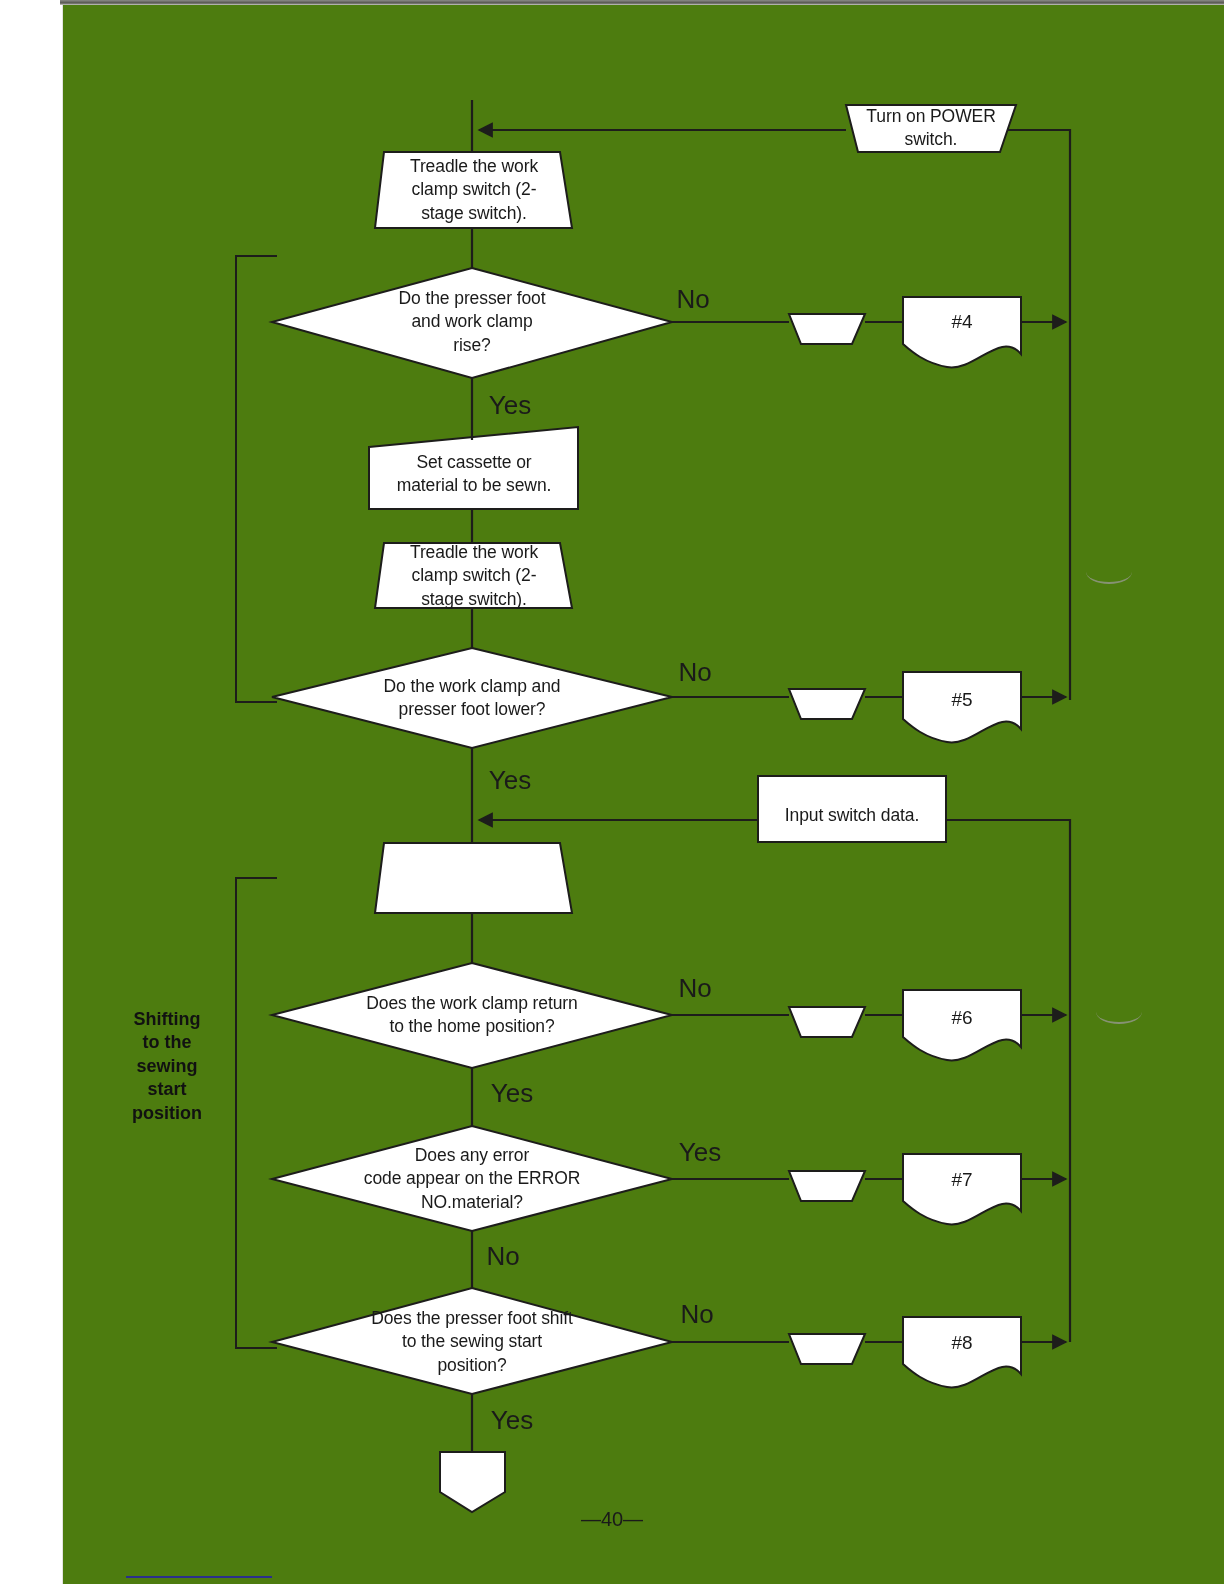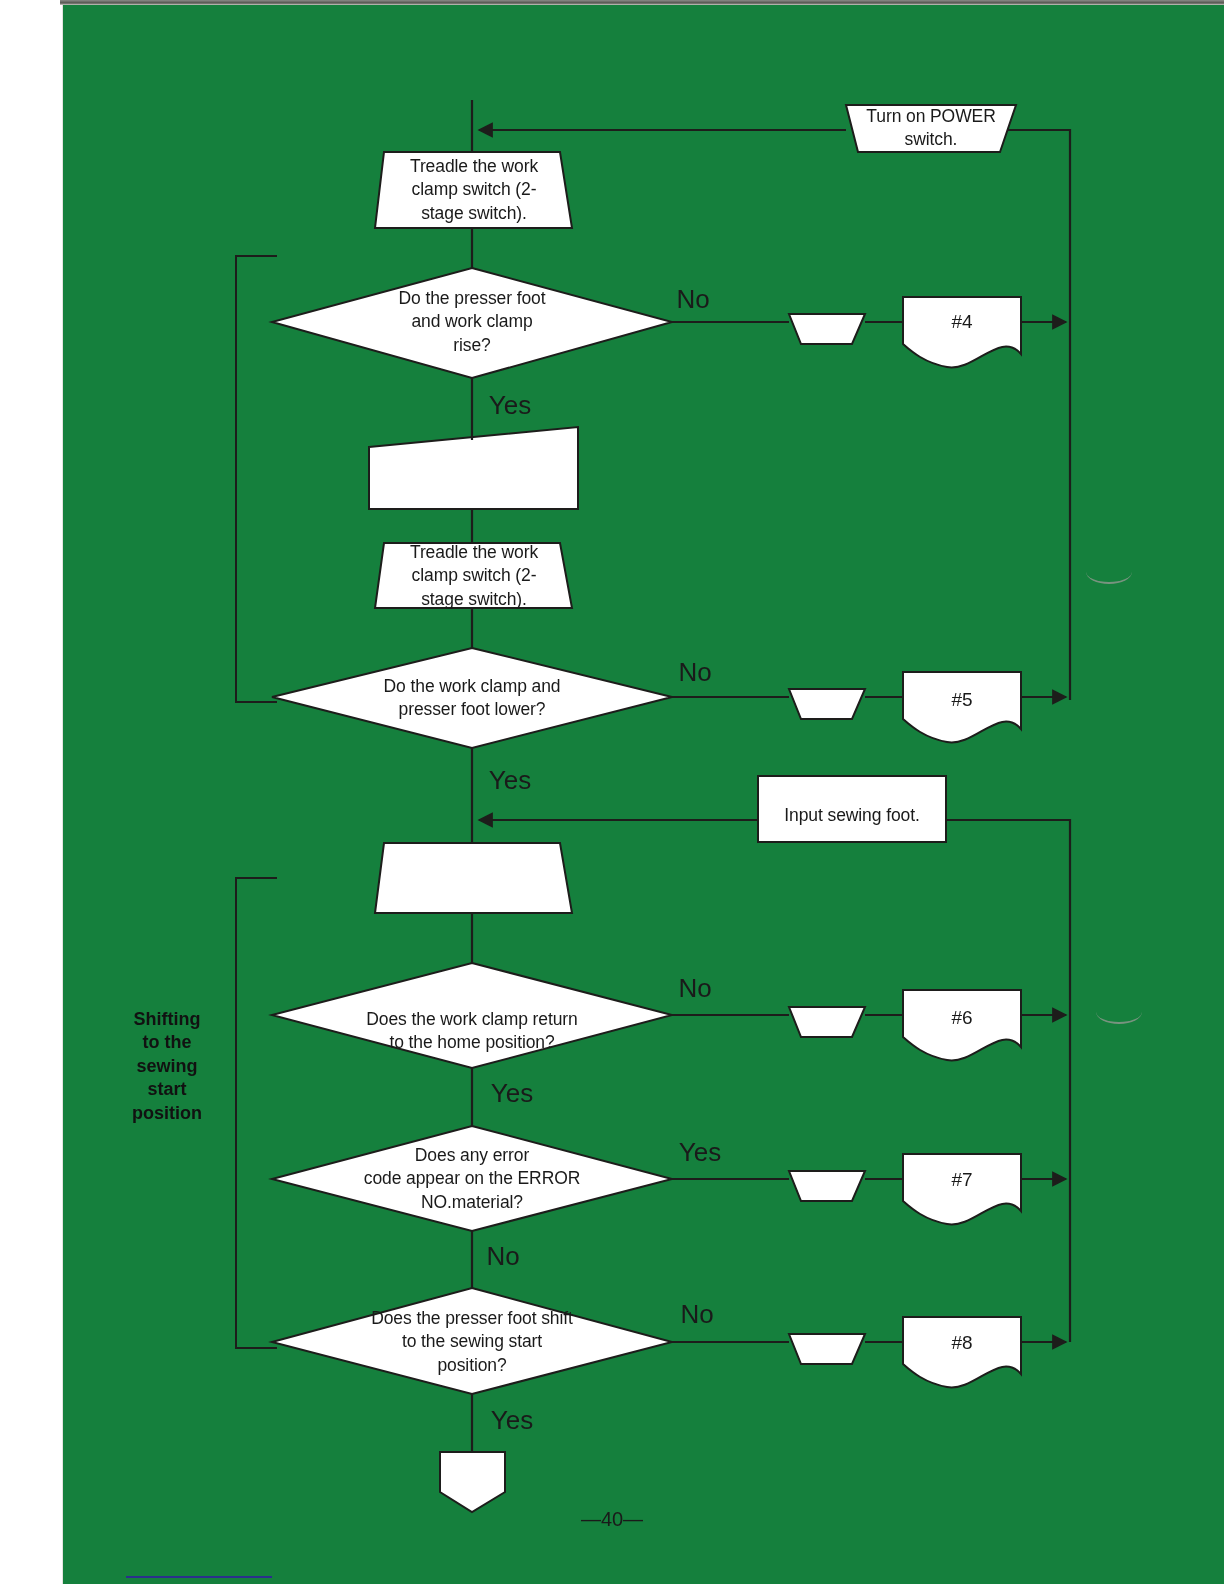--- a/index.html
+++ b/index.html
@@ -4,21 +4,21 @@
 <style>
   html, body {
     margin: 0;
     padding: 0;
     background: #ffffff;
   }
   #page {
     position: relative;
     width: 1224px;
     height: 1584px;
-    background: #15803d;
+    background: #4d7c0f;
     overflow: hidden;
     font-family: "Liberation Sans", sans-serif;
     color: #1a1a1a;
   }
   
   #scan-top-band {
     position: absolute;
     left: 60px; top: 0; width: 1164px; height: 5px;
     background: linear-gradient(to bottom, #8b8b88 0%, #55554f 60%, #cfcfc9 100%);
   }
@@ -219,32 +219,34 @@
 switch.</div>
 
   <div class="lbl lbl-center" style="left:474px; top:190px; width:185px;">Treadle the work
 clamp switch (2-
 stage switch).</div>
 
   <div class="lbl lbl-center" style="left:472px; top:322px; width:230px;">Do the presser foot
 and work clamp
 rise?</div>
 
+  <div class="lbl lbl-center" style="left:474px; top:474px; width:210px;">Set cassette or
+material to be sewn.</div>
 
   <div class="lbl lbl-center" style="left:474px; top:576px; width:185px;">Treadle the work
 clamp switch (2-
 stage switch).</div>
 
   <div class="lbl lbl-center" style="left:472px; top:698px; width:250px;">Do the work clamp and
 presser foot lower?</div>
 
-  <div class="lbl lbl-center" style="left:852px; top:816px; width:185px;">Input sewing foot.</div>
-
-
-  <div class="lbl lbl-center" style="left:472px; top:1015px; width:270px;margin-top:16px;">Does the work clamp return
+  <div class="lbl lbl-center" style="left:852px; top:816px; width:185px;">Input switch data.</div>
+
+
+  <div class="lbl lbl-center" style="left:472px; top:1015px; width:270px;">Does the work clamp return
 to the home position?</div>
 
   <div class="lbl lbl-center" style="left:472px; top:1179px; width:290px;">Does any error
 code appear on the ERROR
 NO.material?</div>
 
   <div class="lbl lbl-center" style="left:472px; top:1342px; width:250px;">Does the presser foot shift
 to the sewing start
 position?</div>
 

